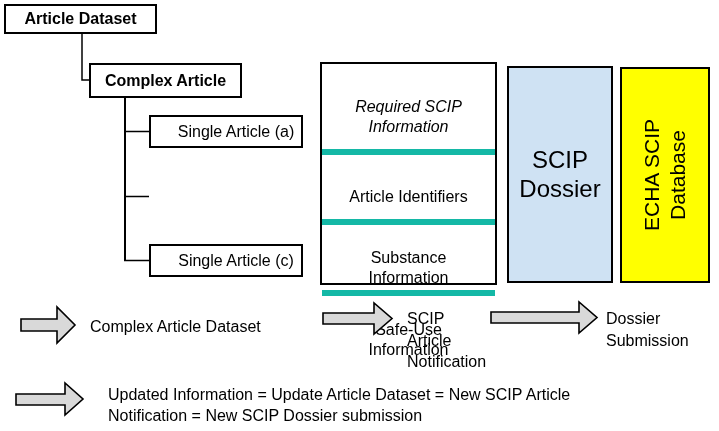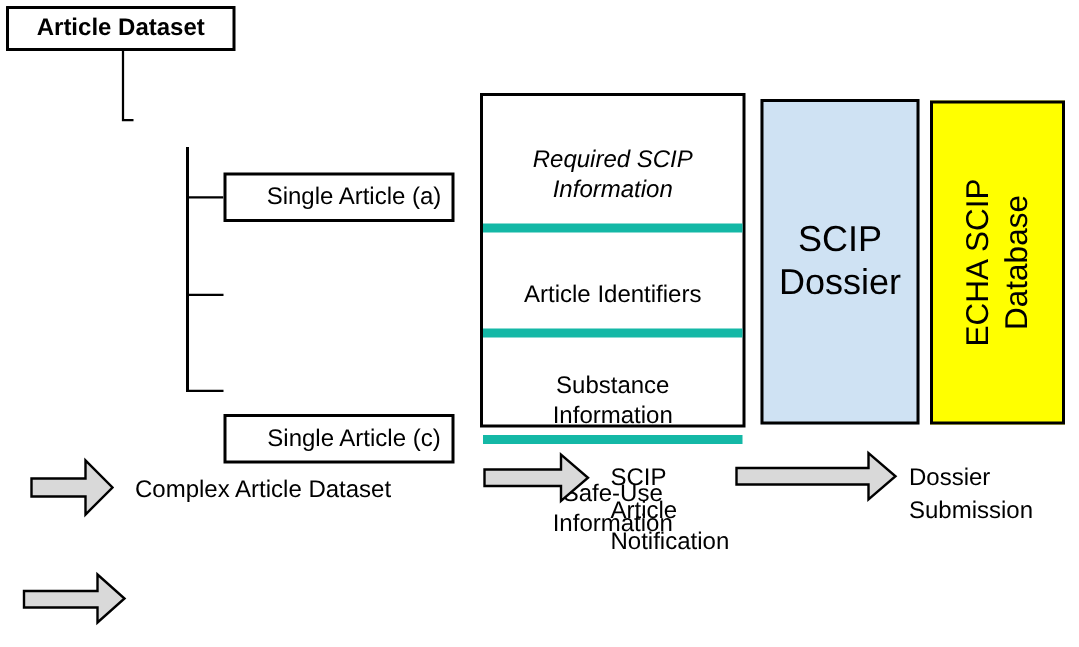--- a/index.html
+++ b/index.html
@@ -11,21 +11,21 @@
   .box{
     position:absolute;box-sizing:border-box;background:#fff;border:2px solid #000;
     display:flex;align-items:center;justify-content:center;text-align:center;
     font-size:16px;line-height:1.25;white-space:pre-line;
   }
   .bold{font-weight:bold;}
   
   .b-root{left:4px;top:4px;width:153px;height:30px;}
   .b-parent{left:89px;top:63px;width:153px;height:35px;}
   .b-sa{left:149px;width:154px;height:33px;padding-left:20px;}
-  .b-sa.a{top:115px;} .b-sa.b{top:180px;} .b-sa.c{top:244px;margin-top:32px;}
+  .b-sa.a{top:115px;} .b-sa.b{top:180px;} .b-sa.c{top:244px;}
   
   .table{left:320px;top:62px;width:177px;height:223px;display:block;padding:0;}
   .trow{
     box-sizing:border-box;display:flex;align-items:center;justify-content:center;
     text-align:center;white-space:pre-line;border-bottom:6px solid #14b8a6;
     font-size:16px;line-height:1.25;
   }
   .trow.r1{height:71px;font-style:italic;}
   .trow.r2{height:50px;}
   .trow.r3{height:51px;}
@@ -55,20 +55,21 @@
 
   <svg class="overlay" viewBox="0 0 719 431" xmlns="http://www.w3.org/2000/svg">
     <polyline points="82,34 82,80 89,80" fill="none" stroke="#000" stroke-width="1.5"></polyline>
     <line x1="125" y1="98" x2="125" y2="260.5" stroke="#000" stroke-width="2"></line>
     <line x1="124" y1="131.5" x2="149" y2="131.5" stroke="#000" stroke-width="1.5"></line>
     <line x1="124" y1="196.5" x2="149" y2="196.5" stroke="#000" stroke-width="1.5"></line>
     <line x1="124" y1="260.5" x2="149" y2="260.5" stroke="#000" stroke-width="1.5"></line>
   </svg>
 
   <div class="box bold b-root">Article Dataset</div>
+  <div class="box bold b-parent">Complex Article</div>
   <div class="box b-sa a">Single Article (a)</div>
   <div class="box b-sa c">Single Article (c)</div>
 
   <div class="box table">
     <div class="trow r1">Required SCIP
 Information</div>
     <div class="trow r2">Article Identifiers</div>
     <div class="trow r3">Substance
 Information</div>
     <div class="trow r4">Safe-Use
@@ -95,14 +96,16 @@
   <svg class="arrow" style="left:15px;top:382px;" width="69" height="34" viewBox="0 0 69 34">
     <polygon points="1,12 50,12 50,1 68,17 50,33 50,23 1,23" style="fill: rgb(217, 217, 217);"></polygon>
   </svg>
 
   <div class="flabel l1">Complex Article Dataset</div>
   <div class="flabel l2">SCIP
 Article
 Notification</div>
   <div class="flabel l3">Dossier
 Submission</div>
+  <div class="flabel note">Updated Information = Update Article Dataset = New SCIP Article
+Notification = New SCIP Dossier submission</div>
 
 </div>
 
 </body></html>

